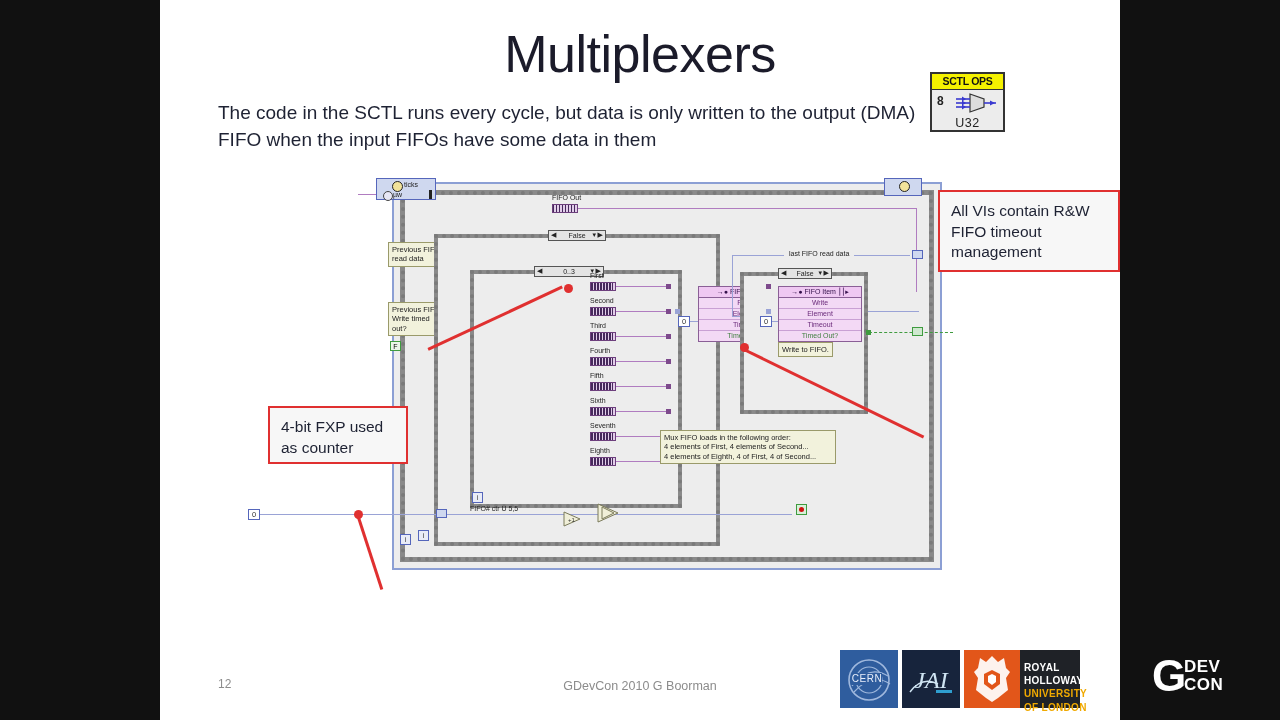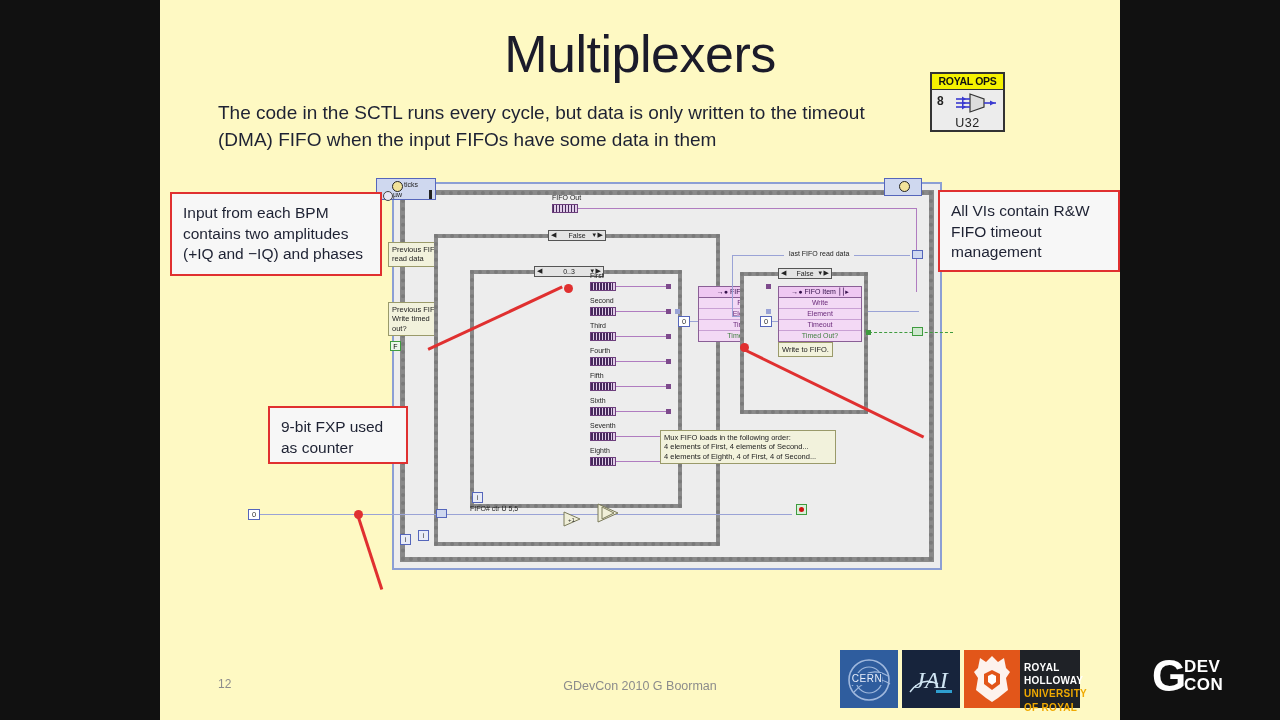--- a/index.html
+++ b/index.html
@@ -1,18 +1,18 @@
 <!DOCTYPE html>
 <html><head>
 <meta charset="utf-8">
 <style>
   html,body{margin:0;padding:0;background:#111111;}
   body{width:1280px;height:720px;overflow:hidden;font-family:"Liberation Sans",sans-serif;}
   .stage{position:relative;width:1280px;height:720px;background:#111111;}
-  .slide{position:absolute;left:160px;top:0;width:960px;height:720px;background:#fef9c3;}
+  .slide{position:absolute;left:160px;top:0;width:960px;height:720px;background:#ffffff;}
 
   .title{position:absolute;left:0;top:24px;width:960px;text-align:center;
          font-size:52px;color:#1b1b2a;font-weight:400;letter-spacing:-0.5px;}
 
   .body-text{position:absolute;left:58px;top:100px;width:700px;font-size:19px;
              line-height:1.42;color:#1e2233;}
 
   
   .fifoops{position:absolute;left:770px;top:72px;width:75px;height:60px;
            border:2px solid #333;background:#ececec;box-sizing:border-box;}
@@ -100,24 +100,24 @@
   .gdev .dc{position:absolute;left:32px;top:0;font-size:17px;font-weight:bold;
            line-height:17.5px;letter-spacing:.5px;}
 </style>
 </head>
 <body>
 
 <div class="stage">
  <div class="slide">
 
   <div class="title">Multiplexers</div>
-  <div class="body-text">The code in the SCTL runs every cycle, but data is only written to the timeout (DMA) FIFO when the input FIFOs have some data in them</div>
+  <div class="body-text">The code in the SCTL runs every cycle, but data is only written to the output (DMA) FIFO when the input FIFOs have some data in them</div>
 
   <div class="fifoops">
-    <div class="band">ROYAL OPS</div>
+    <div class="band">SCTL OPS</div>
     <div class="mid">
       <span class="num8">8</span>
       <svg width="46" height="26" style="position:absolute;left:22px;top:0;">
         <polygon points="16,4 16,22 30,17 30,9" fill="#ddd" stroke="#333" stroke-width="1.2"></polygon>
         <line x1="2" y1="9" x2="16" y2="9" stroke="#3a3ad0" stroke-width="1.6"></line>
         <line x1="2" y1="13" x2="16" y2="13" stroke="#3a3ad0" stroke-width="1.6"></line>
         <line x1="2" y1="17" x2="16" y2="17" stroke="#3a3ad0" stroke-width="1.6"></line>
         <polygon points="8,6.5 12,9 8,11.5" fill="#3a3ad0"></polygon>
         <polygon points="8,10.5 12,13 8,15.5" fill="#3a3ad0"></polygon>
         <polygon points="8,14.5 12,17 8,19.5" fill="#3a3ad0"></polygon>
@@ -299,29 +299,28 @@
       <polygon points="42,7 42,19 54,13" fill="none" stroke="#7a7a5a" stroke-width="1"></polygon>
     </svg>
     <div style="position:absolute;left:404px;top:322px;width:11px;height:11px;border:1px solid #3f9b3f;background:#d9f0d9;box-sizing:border-box;">
       <div style="position:absolute;left:2px;top:2px;width:5px;height:5px;border-radius:50%;background:#d01010;"></div>
     </div>
     <div style="position:absolute;left:8px;top:352px;width:11px;height:11px;border:1px solid #5566bb;background:#e9ecf7;font-size:7px;text-align:center;line-height:10px;box-sizing:border-box;color:#333;">i</div>
   </div>
 
   <div class="leader" style="left:268px;top:348px;width:148px;transform:rotate(-25deg);"></div>
   <div class="dot" style="left:404px;top:284px;"></div>
-  <div class="callout" style="left:10px;top:192px;width:212px;height:84px;">Input from each BPM contains two amplitudes (+IQ and −IQ) and phases</div>
 
   <div class="leader" style="left:584px;top:348px;width:200px;transform:rotate(26deg);"></div>
   <div class="dot" style="left:580px;top:343px;"></div>
   <div class="callout" style="left:778px;top:190px;width:182px;height:82px;">All VIs contain R&amp;W FIFO timeout management</div>
 
   <div class="leader" style="left:198px;top:514px;width:78px;transform:rotate(72deg);"></div>
   <div class="dot" style="left:194px;top:510px;"></div>
-  <div class="callout" style="left:108px;top:406px;width:140px;height:58px;">9-bit FXP used as counter</div>
+  <div class="callout" style="left:108px;top:406px;width:140px;height:58px;">4-bit FXP used as counter</div>
 
 
   <div class="pageno">12</div>
   <div class="credit">GDevCon 2010  G Boorman</div>
 
   <div class="logos">
     <div class="logo logo-cern">
       <svg width="58" height="58" viewBox="0 0 58 58">
         <circle cx="29" cy="30" r="20" fill="none" stroke="#9fb8dd" stroke-width="1.6"></circle>
         <circle cx="29" cy="30" r="13" fill="none" stroke="#9fb8dd" stroke-width="1.2"></circle>
@@ -343,21 +342,21 @@
         <svg width="56" height="58" viewBox="0 0 56 58">
           <path d="M28 6 L34 12 L40 8 L42 18 L46 22 L42 28 L44 40 L34 48 L28 52 L22 48 L12 40 L14 28 L10 22 L14 18 L16 8 L22 12 Z" fill="#fff" opacity="0.92"></path>
           <path d="M20 24 L28 20 L36 24 L36 34 L28 40 L20 34 Z" fill="#e2561a"></path>
           <path d="M24 26 L28 24 L32 26 L32 32 L28 35 L24 32 Z" fill="#fff"></path>
         </svg>
       </div>
       <div class="rh-txt">
         <div>ROYAL</div>
         <div>HOLLOWAY</div>
         <div class="y">UNIVERSITY</div>
-        <div class="y">OF ROYAL</div>
+        <div class="y">OF LONDON</div>
       </div>
     </div>
   </div>
 
  </div>
 
  <div class="gdev">
    <span class="g">G</span>
    <span class="dc">
      <span style="display:block">DEV</span>

